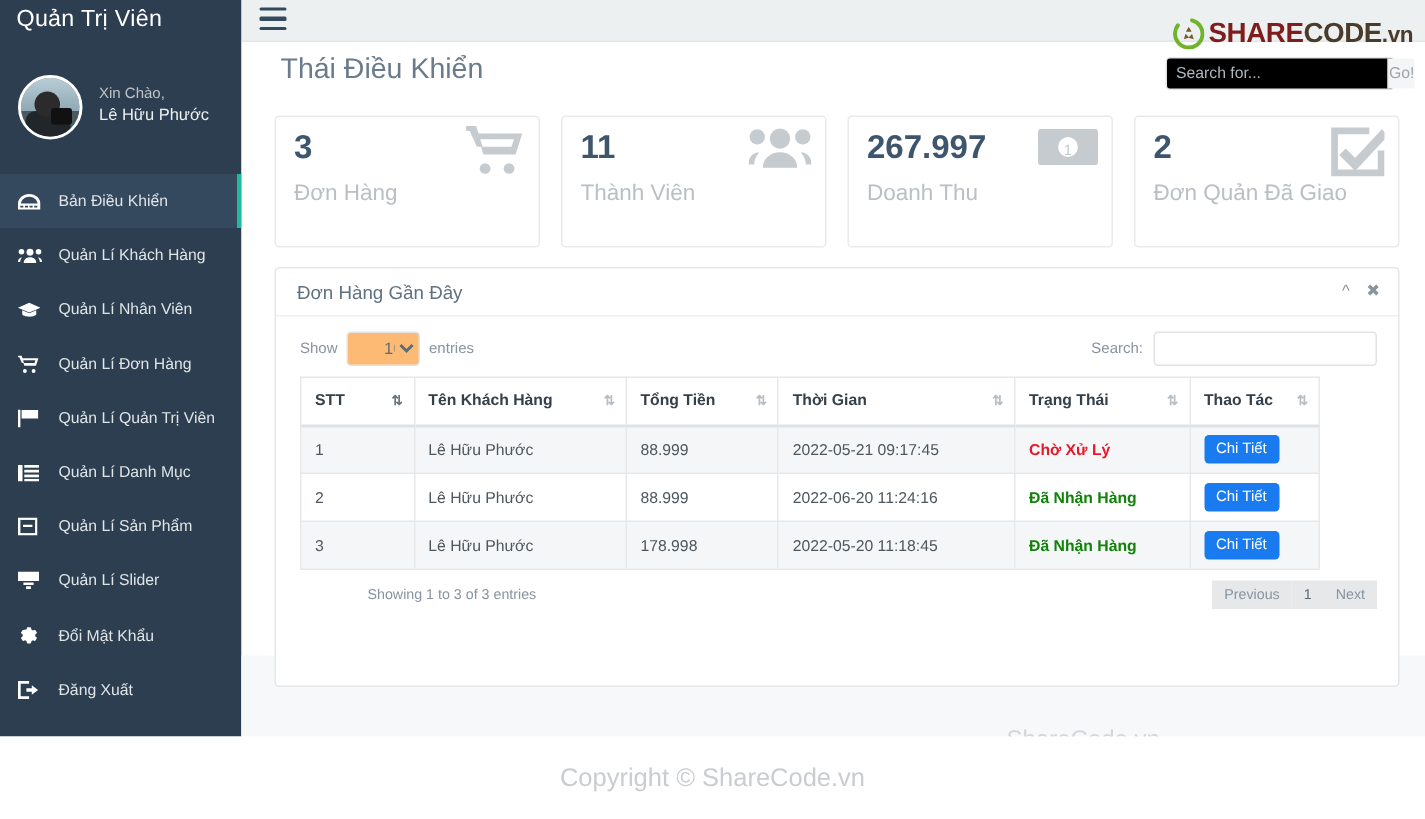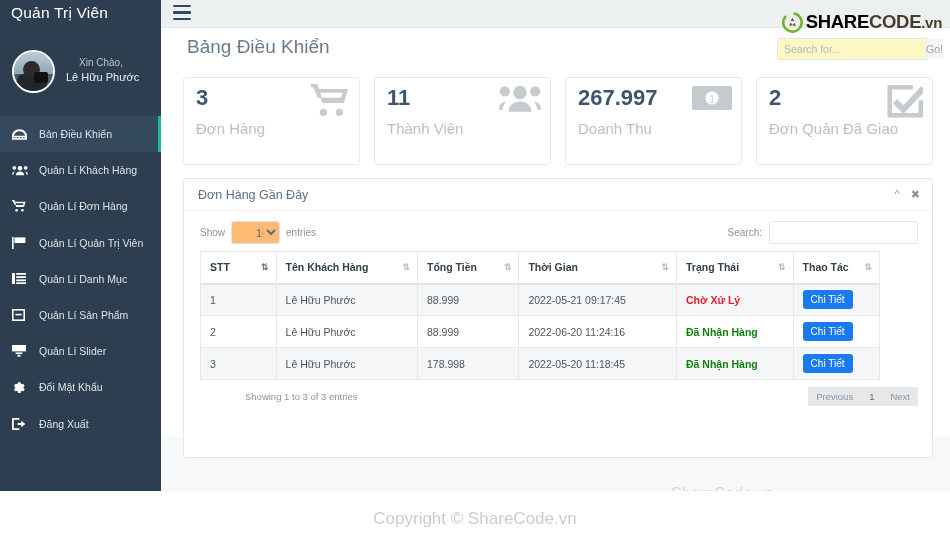--- a/index.html
+++ b/index.html
@@ -37,21 +37,21 @@
     overflow: hidden; flex: none;
     background: #7f8c8d;
     position: relative;
   }
   .avatar .ph-sky { position:absolute; left:0; top:0; width:100%; height:58%; background: linear-gradient(180deg,#b9cdd6 0%, #8fa8b4 100%); }
   .avatar .ph-ground { position:absolute; left:0; bottom:0; width:100%; height:42%; background:#4a5a63; }
   .avatar .ph-head { position:absolute; left:9px; top:9px; width:17px; height:17px; border-radius:50%; background:#2b2b2b; }
   .avatar .ph-body { position:absolute; left:3px; top:22px; width:30px; height:22px; border-radius:7px 7px 0 0; background:#20262a; }
   .avatar .ph-cam { position:absolute; left:20px; top:20px; width:14px; height:11px; border-radius:2px; background:#111; }
   .greet { margin-left: 11px; line-height: 1.45; }
-  .greet .hi { font-size: 10px; color: #bdc3c7; margin-left: 13px; }
+  .greet .hi { font-size: 10px; color: #bdc3c7; }
   .greet .nm { font-size: 11px; color: #ecf0f1; }
 
   .nav { list-style: none; }
   .nav-item {
     display: flex; align-items: center;
     height: 36.2px;
     padding-left: 12px;
     font-size: 10.5px;
     color: #dfe4e6;
     cursor: pointer;
@@ -99,30 +99,30 @@
     font-size: 19px; color: #6a7b8c; font-weight: normal;
   }
 
   
   .logo-wrap {
     position: absolute; right: 8px; top: -17px;
     display: flex; align-items: center;
   }
   .logo-mark { width: 21px; height: 21px; margin-right: 3px; }
   .logo-text { font-size: 18.5px; font-weight: bold; letter-spacing: -.3px; }
-  .logo-text .g { color: #000000; }
+  .logo-text .g { color: #7f1d1d; }
   .logo-text .b { color: #4a3b2a; }
   .logo-text .v { color: #4a3b2a; font-size: 15px; }
 
   .searchbox {
     position: absolute; right: 20px; top: 10px;
     display: flex; align-items: stretch;
     width: 153px; height: 22px;
     border: 1px solid #e3e6e8; border-radius: 3px;
-    background: #fef9c3;
+    background: #000000;
   }
   .searchbox input {
     flex: 1; border: none; outline: none;
     padding: 0 6px; font-size: 10.5px; color: #7f8c8d;
     font-family: "Liberation Sans", sans-serif;
     background: transparent;
   }
   .searchbox input::placeholder { color: #b0b7bd; }
   .search-go {
     width: 38px; background: #f3f5f6;
@@ -294,20 +294,31 @@
                 <path d="M0 10.6c0-2 1.2-3.2 3-3.3-.8.9-1.3 2-1.4 3.3H0z"></path>
                 <circle cx="15.4" cy="3" r="2.1"></circle>
                 <path d="M18 10.6c0-2-1.2-3.2-3-3.3.8.9 1.3 2 1.4 3.3H18z"></path>
               </g>
             </svg>
         </span>
         <span>Quản Lí Khách Hàng</span>
       </li>
       <li class="nav-item">
         <span class="nav-ico">
+          <svg width="15" height="11" viewBox="0 0 16 11">
+              <g fill="currentColor">
+                <path d="M8 .6 0 4l8 3.4L16 4 8 .6z"></path>
+                <path d="M3 5.9v2.6c0 1 2.2 1.9 5 1.9s5-.9 5-1.9V5.9L8 8 3 5.9z"></path>
+              </g>
+            </svg>
+        </span>
+        <span>Quản Lí Nhân Viên</span>
+      </li>
+      <li class="nav-item">
+        <span class="nav-ico">
           <svg width="14" height="12" viewBox="0 0 14 12">
               <g fill="currentColor">
                 <path d="M0 0h2.4l.6 1.8h10.6l-1.6 5.1H4.2L3.6 5H11l.6-1.8H3.4L4 5H2.6L.9 1.2H0V0z"></path>
                 <circle cx="4.6" cy="10.3" r="1.3"></circle>
                 <circle cx="10.4" cy="10.3" r="1.3"></circle>
               </g>
             </svg>
         </span>
         <span>Quản Lí Đơn Hàng</span>
       </li>
@@ -385,21 +396,21 @@
     <div class="hamburger">
         <i></i>
         <i></i>
         <i></i>
       </div>
   </div>
 
   <div class="content">
     <div class="bg-strip" style="left:0; top:409px; width:789px; height:54px;"></div>
 
-    <h1 class="page-title">Bảng Điều Khiển</h1>
+    <h1 class="page-title">Thái Điều Khiển</h1>
 
     <div class="logo-wrap">
       <span class="logo-mark">
         <svg width="21" height="21" viewBox="0 0 24 24">
           <circle cx="12" cy="12" r="10.5" fill="none" stroke="#6fb52b" stroke-width="3" stroke-dasharray="46 12" stroke-linecap="round" transform="rotate(-35 12 12)"></circle>
           <g fill="#7a5a2b">
             <path d="M12 6.6 14.2 10.4 9.8 10.4z"></path>
             <path d="M8.3 16.2 9.6 12 12.3 14.9z"></path>
             <path d="M15.8 16.2 11.8 15.1 14.5 12.2z"></path>
           </g>

